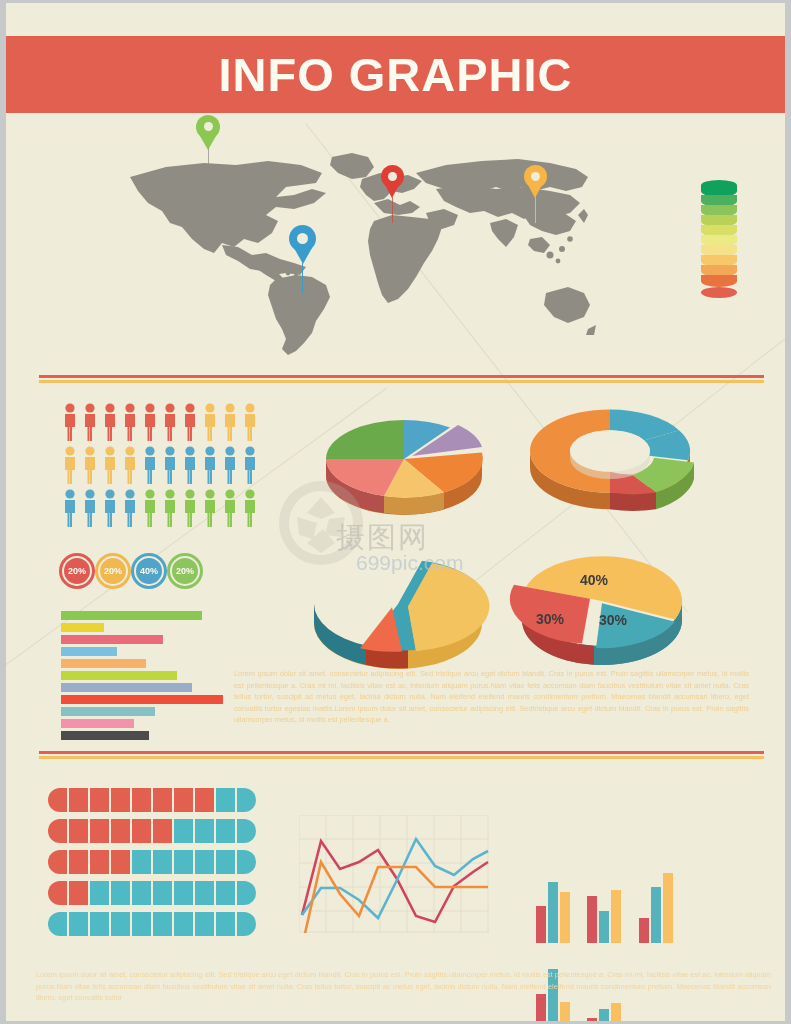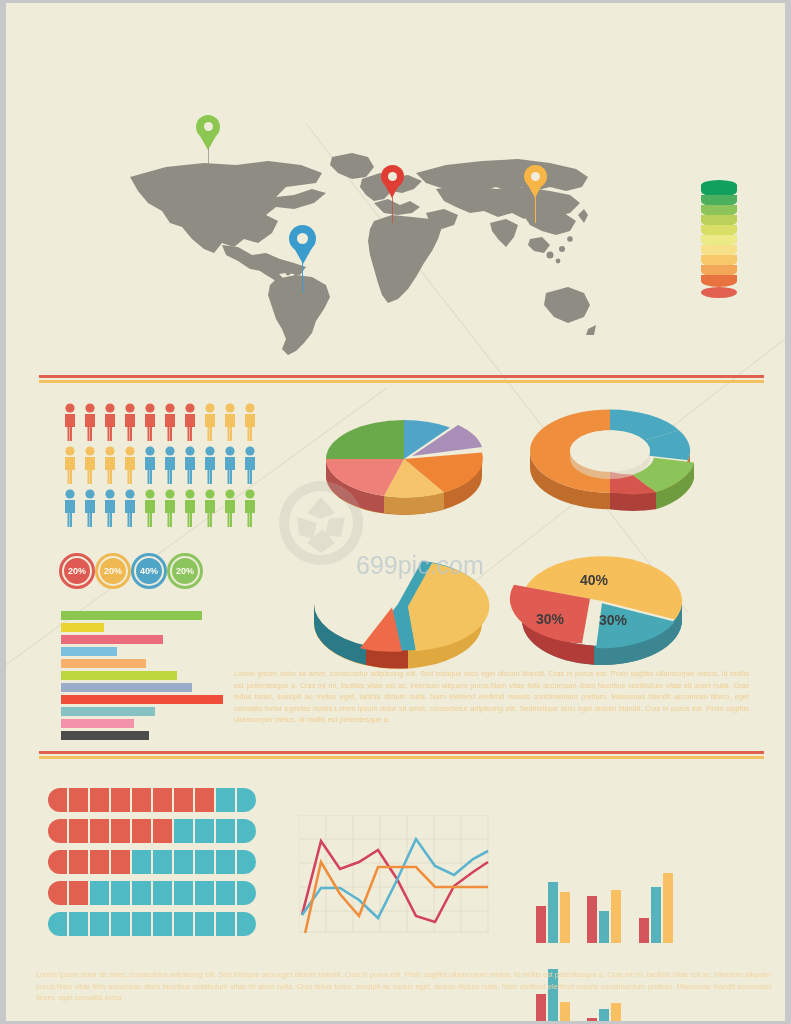--- a/index.html
+++ b/index.html
@@ -101,34 +101,37 @@
   .bargroup{display:inline-flex;align-items:flex-end;height:85px;margin-right:11px;}
   .vbar{width:10px;margin-right:2px;}
 
   
   .wm{position:absolute;left:265px;top:470px;width:270px;height:100px;opacity:.30;pointer-events:none;}
   .wm-text{
     position:absolute;left:330px;top:515px;font-size:29px;color:#b4b3ab;opacity:.55;
     font-family:"Liberation Sans",sans-serif;letter-spacing:2px;pointer-events:none;
   }
   .wm-sub{
-    position:absolute;left:350px;top:548px;font-size:25px;color:#b9c6cd;opacity:.7;
+    position:absolute;left:350px;top:548px;font-size:21px;color:#b9c6cd;opacity:.7;
     font-family:"Liberation Sans",sans-serif;pointer-events:none;
   }
 </style>
 </head>
 <body>
 
 <div class="page">
   <div class="sheet"></div>
 
   <div class="guide" style="left:-40px;top:690px;width:520px;transform:rotate(-36deg);"></div>
   <div class="guide" style="left:300px;top:120px;width:620px;transform:rotate(52deg);"></div>
   <div class="guide" style="left:440px;top:600px;width:460px;transform:rotate(-38deg);"></div>
 
+  <div class="header-band">
+    <div class="header-title">INFO GRAPHIC</div>
+  </div>
 
   <div class="map-wrap">
     <svg viewBox="0 0 470 215" xmlns="http://www.w3.org/2000/svg">
       <g fill="#8f8d83">
 
         <path d="M4,34 L40,24 L78,20 L110,22 L142,18 L175,22 L196,30 L190,40 L160,44 L150,54
                  L168,52 L186,46 L200,50 L188,60 L168,66 L150,64 L140,72 L152,78 L146,90
                  L132,100 L118,96 L108,104 L96,100 L88,110 L78,106 L66,96 L56,84 L44,80
                  L36,68 L22,60 L12,48 Z"></path>
         <path d="M96,102 L112,104 L126,112 L140,110 L154,116 L168,120 L180,124 L174,132
@@ -471,20 +474,21 @@
 
   <svg class="wm" viewBox="0 0 270 100">
     <g fill="#b9b7ad" opacity=".85">
       <path d="M50,8 a42,42 0 1,0 0.1,0 z M50,18 a32,32 0 1,1 -0.1,0 z"></path>
       <path d="M50,24 L64,40 L50,46 L36,40 Z"></path>
       <path d="M26,44 L46,50 L42,66 L28,62 Z"></path>
       <path d="M74,44 L70,64 L54,62 L58,46 Z"></path>
       <path d="M36,70 L52,56 L64,70 L50,80 Z"></path>
     </g>
   </svg>
+  <div class="wm-text">摄图网</div>
   <div class="wm-sub">699pic.com</div>
 
   <div class="mid-text">Lorem ipsum dolor sit amet, consectetur adipiscing elit. Sed tristique arcu eget dictum blandit. Cras in purus est. Proin sagittis ullamcorper metus, id mollis est pellentesque a. Cras mi mi, facilisis vitae est ac, interdum aliquam purus.Nam vitae felis accumsan diam faucibus vestibulum vitae sit amet nulla. Cras tellus tortor, suscipit ac metus eget, lacinia dictum nulla. Nam eleifend eleifend mauris condimentum pretium. Maecenas blandit accumsan libero, eget convallis tortor egestas mattis.Lorem ipsum dolor sit amet, consectetur adipiscing elit. Sedtristique arcu eget dictum blandit. Cras in purus est. Proin sagittis ullamcorper metus, id mollis est pellentesque a.</div>
 
   <div class="divider" style="top:748px;">
     <div class="l1"></div>
     <div class="l2"></div>
   </div>
 
   <div class="pills">

